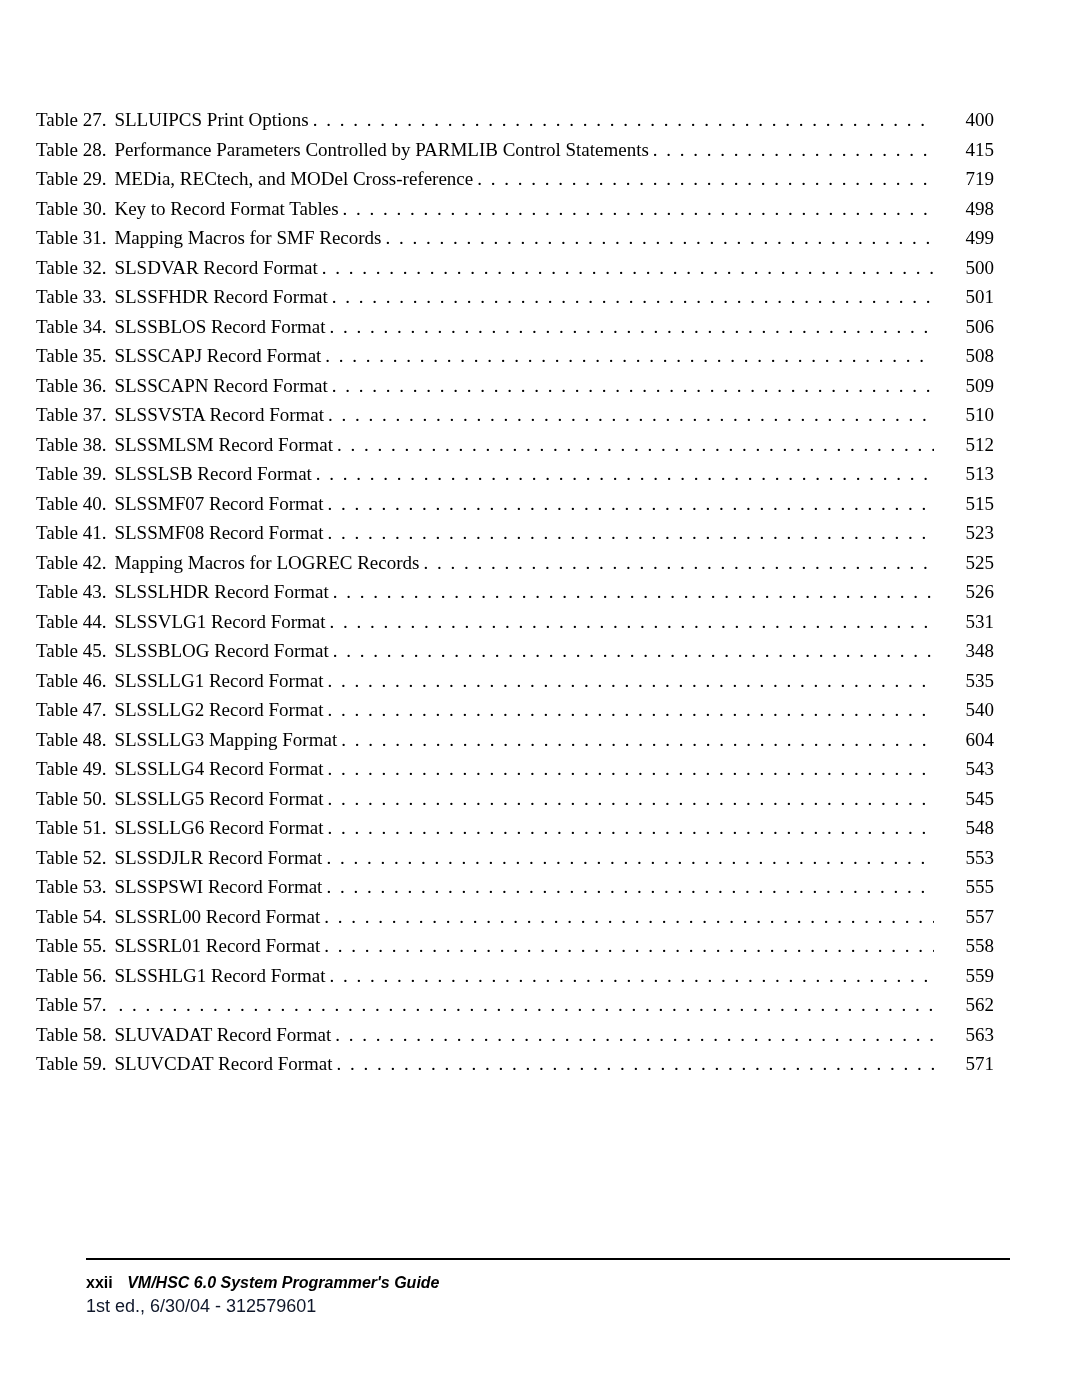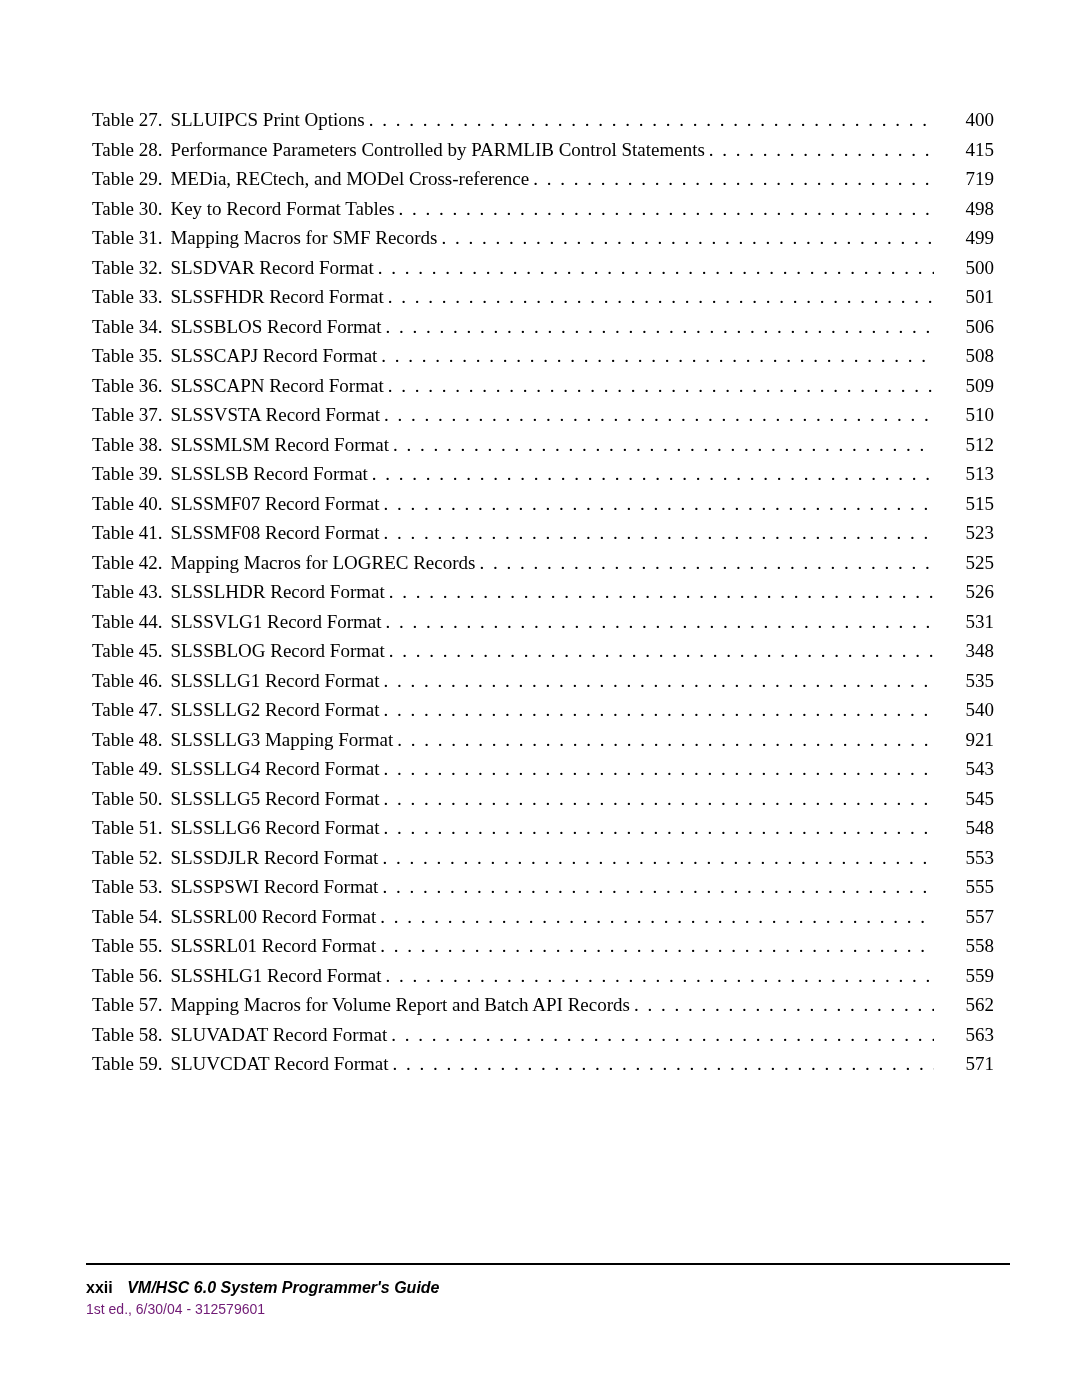--- a/index.html
+++ b/index.html
@@ -5,21 +5,21 @@
     * { margin: 0; padding: 0; box-sizing: border-box; }
     html, body {
       width: 1080px;
       background: #ffffff;
       font-family: "Times New Roman", Times, serif;
       color: #000000;
     }
     .page {
       width: 1080px;
       height: 1397px;
-      padding: 110px 86px 60px 92px;
+      padding: 110px 86px 60px 36px;
       position: relative;
     }
     .toc {
       width: 100%;
     }
     .toc-row {
       display: flex;
       align-items: baseline;
       font-size: 19px;
       line-height: 1.0;
@@ -65,23 +65,23 @@
     }
     .footer-line1 .page-num {
       font-weight: bold;
     }
     .footer-line1 .guide {
       font-weight: bold;
       font-style: italic;
       margin-left: 10px;
     }
     .footer-line2 {
-      font-size: 14px;
+      font-size: 18px;
       margin-top: 4px;
-      color: #701a75;
+      color: #0f172a;
     }
   </style>
 </head>
 <body>
 
 <div class="page">
 
   <div class="toc" id="toc">
       <div class="toc-row">
         <span class="toc-label">Table 27.</span>
@@ -206,21 +206,21 @@
       <div class="toc-row">
         <span class="toc-label">Table 47.</span>
         <span class="toc-title">SLSSLLG2 Record Format</span>
         <span class="toc-leader"></span>
         <span class="toc-page">540</span>
       </div>
       <div class="toc-row">
         <span class="toc-label">Table 48.</span>
         <span class="toc-title">SLSSLLG3 Mapping Format</span>
         <span class="toc-leader"></span>
-        <span class="toc-page">921</span>
+        <span class="toc-page">604</span>
       </div>
       <div class="toc-row">
         <span class="toc-label">Table 49.</span>
         <span class="toc-title">SLSSLLG4 Record Format</span>
         <span class="toc-leader"></span>
         <span class="toc-page">543</span>
       </div>
       <div class="toc-row">
         <span class="toc-label">Table 50.</span>
         <span class="toc-title">SLSSLLG5 Record Format</span>
@@ -258,21 +258,20 @@
         <span class="toc-page">558</span>
       </div>
       <div class="toc-row">
         <span class="toc-label">Table 56.</span>
         <span class="toc-title">SLSSHLG1 Record Format</span>
         <span class="toc-leader"></span>
         <span class="toc-page">559</span>
       </div>
       <div class="toc-row">
         <span class="toc-label">Table 57.</span>
-        <span class="toc-title">Mapping Macros for Volume Report and Batch API Records</span>
         <span class="toc-leader"></span>
         <span class="toc-page">562</span>
       </div>
       <div class="toc-row">
         <span class="toc-label">Table 58.</span>
         <span class="toc-title">SLUVADAT Record Format</span>
         <span class="toc-leader"></span>
         <span class="toc-page">563</span>
       </div>
       <div class="toc-row">

